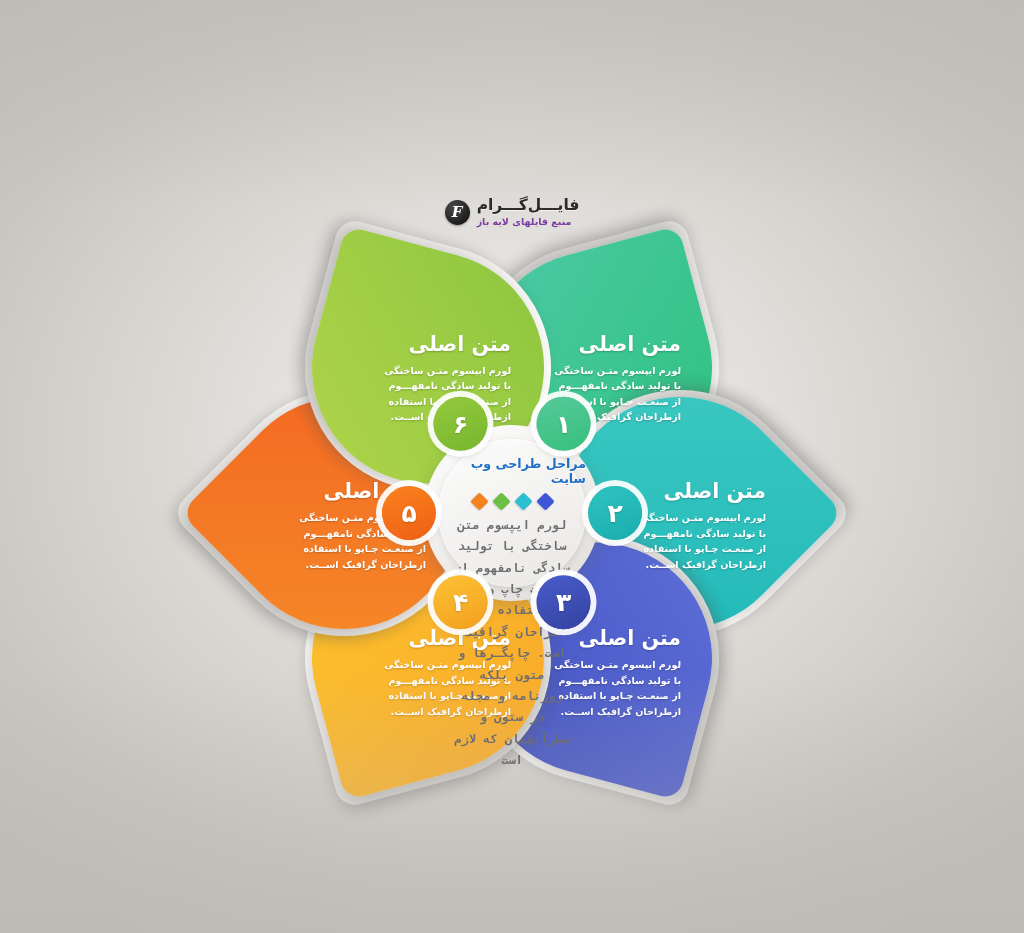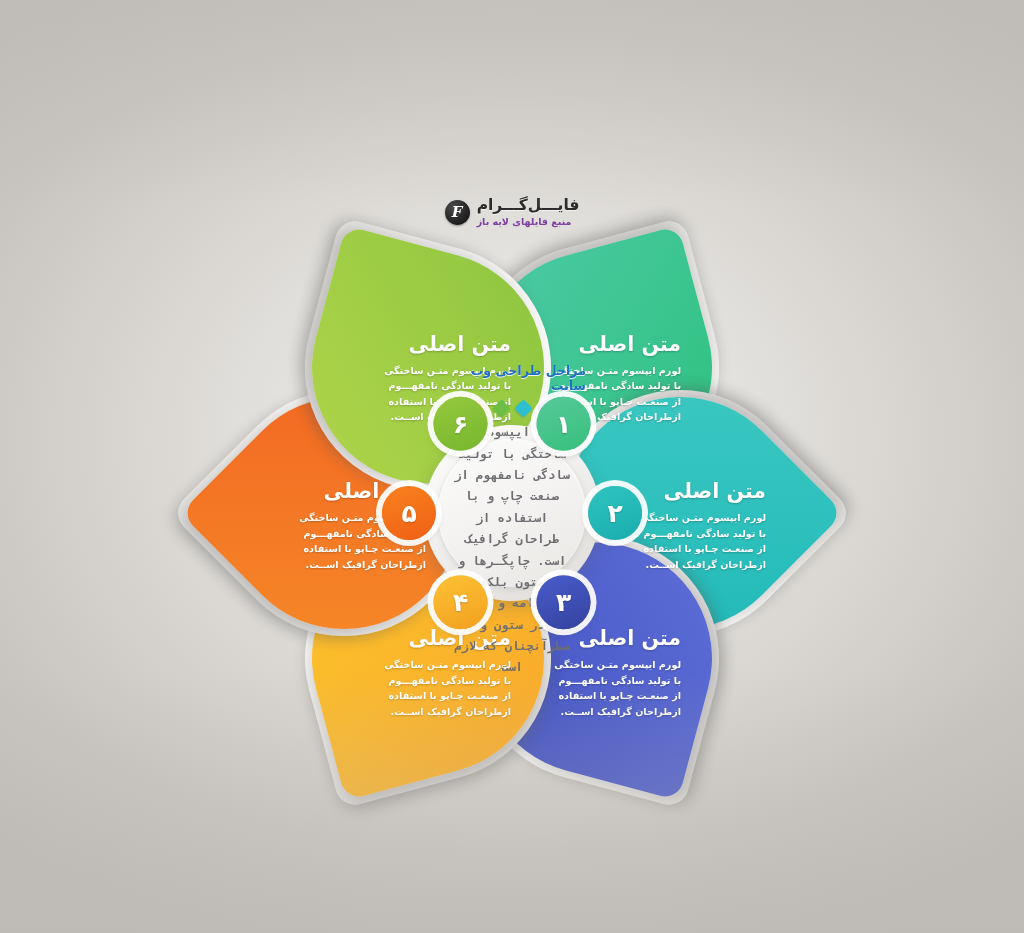--- a/index.html
+++ b/index.html
@@ -102,21 +102,21 @@
     box-shadow:0 6px 16px rgba(95,95,95,.3);
     z-index:4;
   }
   .hub-inner{
     position:absolute;left:50%;top:513px;
     width:148px;height:148px;margin-left:-74px;margin-top:-74px;
     border-radius:50%;
     background:linear-gradient(155deg,#fdfdfd 0%,#f3f2f0 50%,#e9e7e4 100%);
     box-shadow:inset 0 1px 3px rgba(255,255,255,.9), 0 2px 6px rgba(120,120,120,.22);
     z-index:5;
-    display:flex;flex-direction:column;align-items:center;justify-content:center;
+    display:flex;flex-direction:column;align-items:center;justify-content:space-between;
     padding-top:17px;box-sizing:border-box;direction:rtl;
   }
   .hub-title{
     font-size:12.6px;font-weight:bold;color:#1f6fc4;letter-spacing:.2px;
     text-shadow:0 1px 0 rgba(255,255,255,.85);
   }
   .hub-diamonds{display:flex;gap:9px;margin:9px 0 8px;direction:ltr;}
   .dia{width:13px;height:13px;transform:rotate(45deg);border-radius:2px;
        box-shadow:0 1px 2px rgba(0,0,0,.18);}
   .hub-body{

